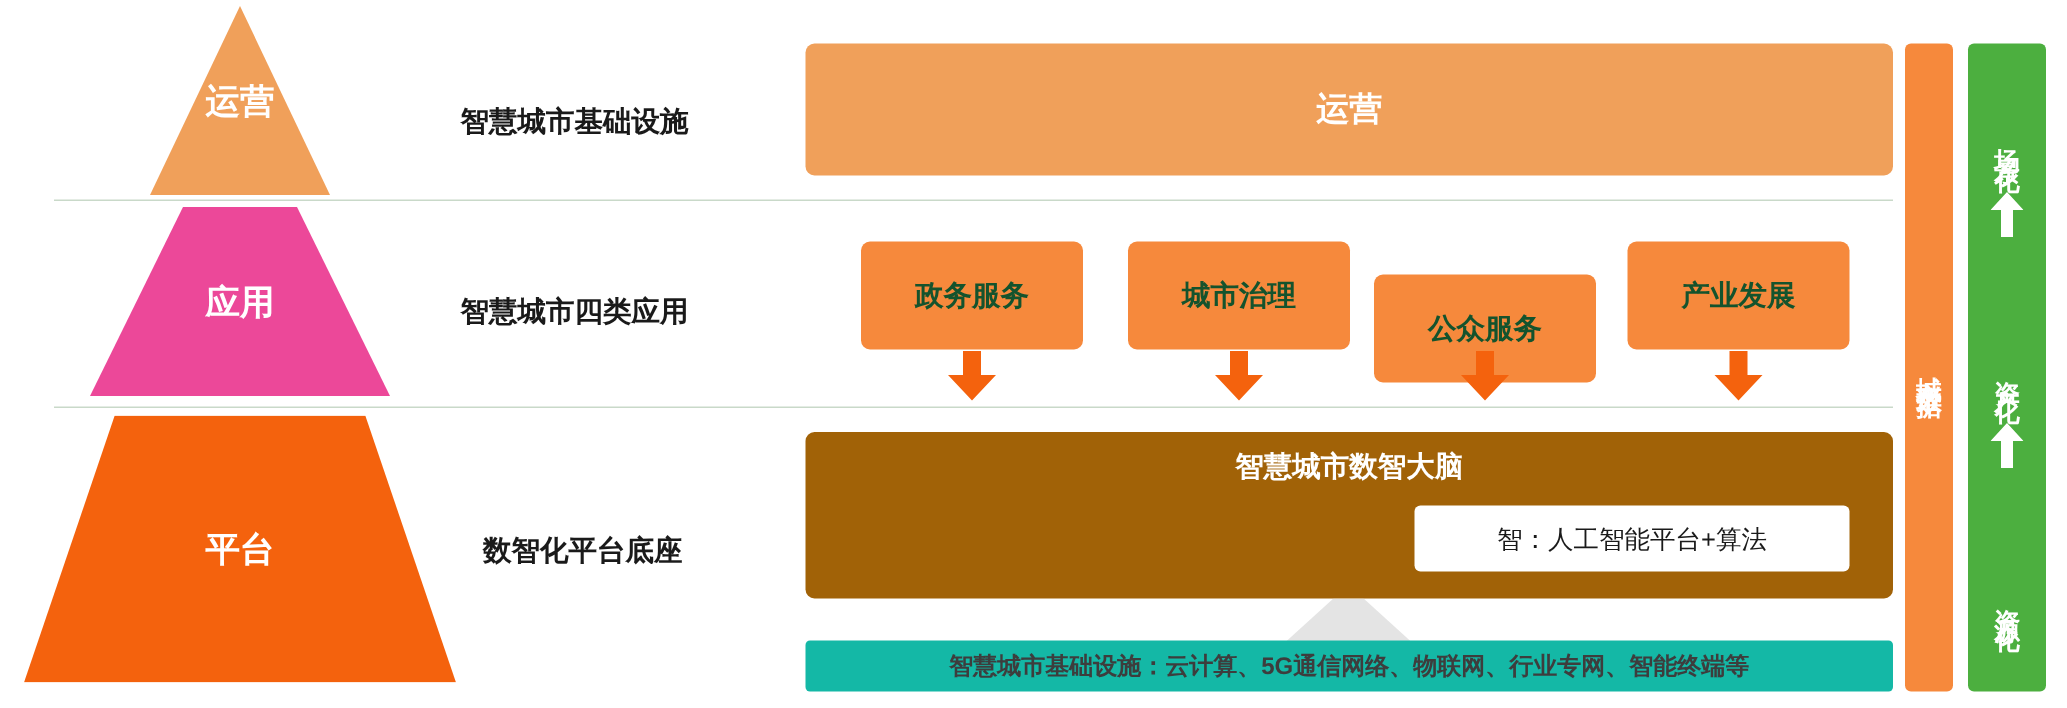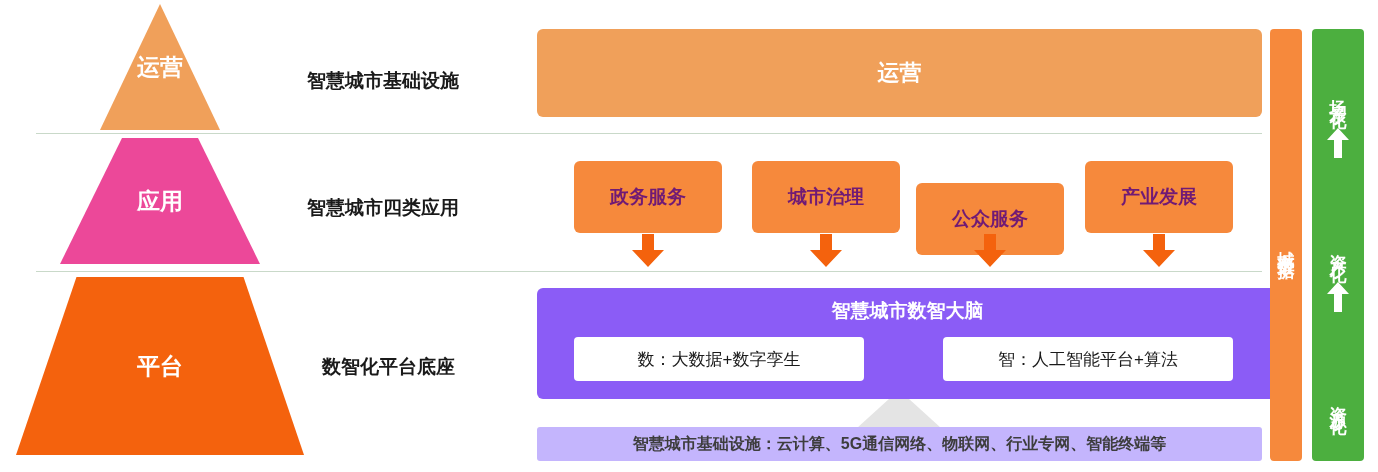--- a/index.html
+++ b/index.html
@@ -97,21 +97,21 @@
   .app-box {
     position: absolute;
     top: 161px;
     width: 148px;
     height: 72px;
     background: #f6893c;
     border-radius: 6px;
     display: flex;
     align-items: center;
     justify-content: center;
-    color: #701a75;
+    color: #14532d;
     font-size: 19px;
     font-weight: bold;
   }
   .app-0 { left: 574px; }
   .app-1 { left: 752px; }
   .app-2 { left: 916px; margin-top: 22px; }
   .app-3 { left: 1085px; }
 
   .arrow-down {
     position: absolute;
@@ -125,23 +125,22 @@
   .ar-2 { left: 973px; }
   .ar-3 { left: 1142px; }
 
   
   .brain {
     position: absolute;
     left: 537px;
     top: 288px;
     width: 725px;
     height: 111px;
-    background: #8b5cf6;
+    background: #a16207;
     border-radius: 6px;
-    padding-left: 16px;
   }
   .brain-title {
     position: absolute;
     top: 10px;
     left: 0;
     width: 100%;
     text-align: center;
     color: #ffffff;
     font-size: 19px;
     font-weight: bold;
@@ -161,21 +160,21 @@
   .bc-0 { left: 37px; width: 290px; }
   .bc-1 { left: 406px; width: 290px; }
 
   
   .infra {
     position: absolute;
     left: 537px;
     top: 427px;
     width: 725px;
     height: 34px;
-    background: #c4b5fd;
+    background: #14b8a6;
     border-radius: 3px;
     display: flex;
     align-items: center;
     justify-content: center;
     color: #3d3d3d;
     font-size: 16px;
     font-weight: bold;
   }
   .infra-connector {
     position: absolute;
@@ -301,23 +300,20 @@
       </svg>
   </div>
   <div class="arrow-down ar-3">
     <svg width="34" height="34" viewBox="0 0 34 34">
         <polygon points="11,0 23,0 23,16 33,16 17,33 1,16 11,16" fill="#f4620d"></polygon>
       </svg>
   </div>
 
   <div class="brain">
     <div class="brain-title">智慧城市数智大脑</div>
-    <div class="brain-card bc-0">
-      <span>数：大数据+数字孪生</span>
-    </div>
     <div class="brain-card bc-1">
       <span>智：人工智能平台+算法</span>
     </div>
   </div>
 
   <div class="infra-connector"></div>
   <div class="infra">
     <span>智慧城市基础设施：云计算、5G通信网络、物联网、行业专网、智能终端等</span>
   </div>
 

